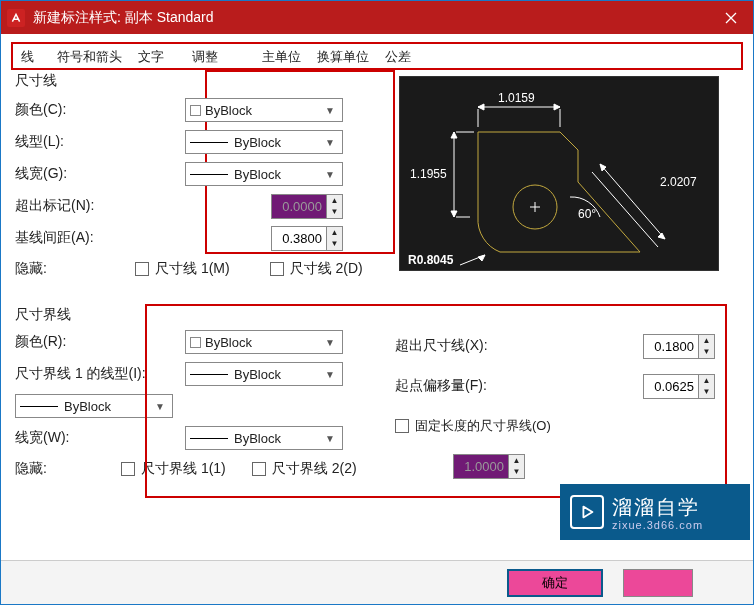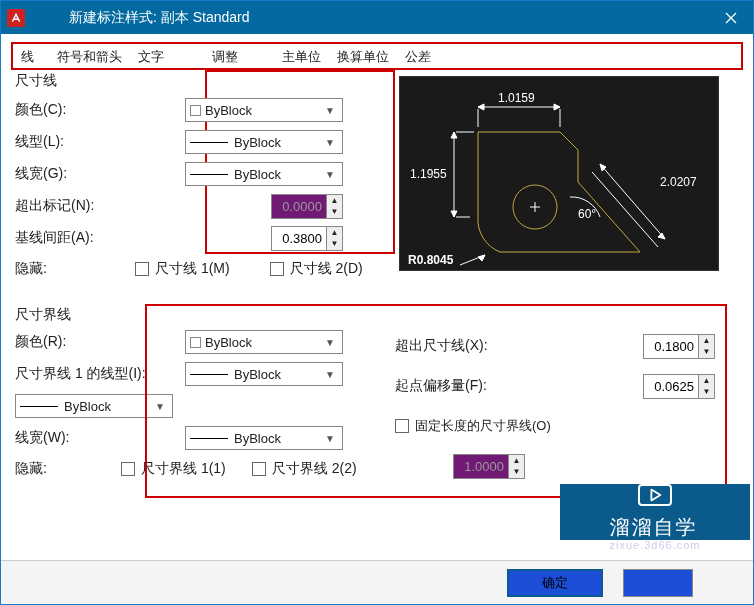--- a/index.html
+++ b/index.html
@@ -1,18 +1,18 @@
 <!DOCTYPE html>
 <html><head>
 <meta charset="utf-8">
 <style>
   * { box-sizing: border-box; font-family: "Microsoft YaHei","SimSun",sans-serif; }
   body { margin:0; background:#fff; font-size:13px; color:#222; }
   .window { width:754px; height:605px; border:1px solid #1a78c6; position:relative; }
-  .titlebar { height:33px; background:#0369a1; color:#fff; display:flex; align-items:center; padding-left:6px;gap:36px; }
+  .titlebar { height:33px; background:#b91c1c; color:#fff; display:flex; align-items:center; padding-left:6px; }
   .appicon { width:18px; height:18px; background:#c22; border-radius:2px; position:relative; margin-right:8px; display:flex; align-items:center; justify-content:center; }
   .appicon svg { width:12px; height:12px; }
   .title { flex:1; font-size:14px; }
   .closebtn { width:45px; height:33px; display:flex; align-items:center; justify-content:center; color:#fff; font-size:16px; }
   .tab { padding:4px 10px; font-size:13px; border-right:1px solid #fff; }
   .tabwrap { border:2px solid #c00; margin:8px 10px 0 10px; display:flex; height:28px; }
   .tabwrap .tab { border:none; padding:4px 8px; }
 
   .body { padding:6px 14px 0 14px; position:relative; height:520px; }
 
@@ -45,28 +45,28 @@
 
   .group2 { position:absolute; left:14px; top:236px; width:720px; }
   .redbox2 { border:2px solid #c00; position:absolute; left:144px; top:234px; width:582px; height:194px; pointer-events:none; }
 
   .col-left { position:absolute; left:0; top:20px; width:370px; }
   .col-right { position:absolute; left:380px; top:20px; width:340px; }
 
   .rightrow { display:flex; align-items:center; height:40px; }
   .rightrow .rlbl { width:170px; font-size:14px; }
 
-  .watermark { position:absolute; right:3px; bottom:50px; background:#0a5a8c; width:190px; height:56px; display:flex; align-items:center; gap:8px; padding:0 10px;flex-direction:column; }
+  .watermark { position:absolute; right:3px; bottom:50px; background:#0a5a8c; width:190px; height:56px; display:flex; align-items:center; gap:8px; padding:0 10px; }
   .wmicon { width:34px; height:34px; border:2px solid #fff; border-radius:4px; display:flex; align-items:center; justify-content:center; }
   .wmicon svg { width:18px; height:18px; }
   .wmtext { color:#fff; font-size:20px; font-weight:400; letter-spacing:2px; }
   .wmsub { color:#cce; font-size:11px; letter-spacing:1px; margin-top:-2px;text-align:right; }
 
   .bottombar { position:absolute; left:0; right:0; bottom:0; height:44px; border-top:1px solid #ccc; background:#f4f4f4; display:flex; justify-content:flex-end; align-items:center; padding-right:60px; gap:20px; }
-  .btn { width:96px; height:28px; border:1px solid #888; background:#1d4ed8; font-size:13px; }
+  .btn { width:96px; height:28px; border:1px solid #888; background:#ec4899; font-size:13px; }
   .btn.primary { border:2px solid #0a5a8c; }
 </style>
 </head>
 <body>
 
 <div class="window">
   <div class="titlebar">
     <div class="appicon">
       <svg viewBox="0 0 10 10">
           <path d="M2 8 L5 2 L8 8 M3 6 L7 6" stroke="#fff" stroke-width="1.2" fill="none"></path>
@@ -77,21 +77,21 @@
       <svg width="12" height="12" viewBox="0 0 12 12">
           <path d="M1 1 L11 11 M11 1 L1 11" stroke="#fff" stroke-width="1.3"></path>
         </svg>
     </div>
   </div>
 
   <div class="tabwrap">
     <div class="tab" style="min-width:36px">线</div>
     <div class="tab">符号和箭头</div>
     <div class="tab">文字</div>
-    <div class="tab" style="margin-left:32px">调整</div>
+    <div class="tab" style="margin-left:12px">调整</div>
     <div class="tab" style="margin-left:28px">主单位</div>
     <div class="tab">换算单位</div>
     <div class="tab">公差</div>
   </div>
 
   <div class="body">
 
     <div class="group1">
       <div class="grouptitle">尺寸线</div>
       <div class="redbox1"></div>

